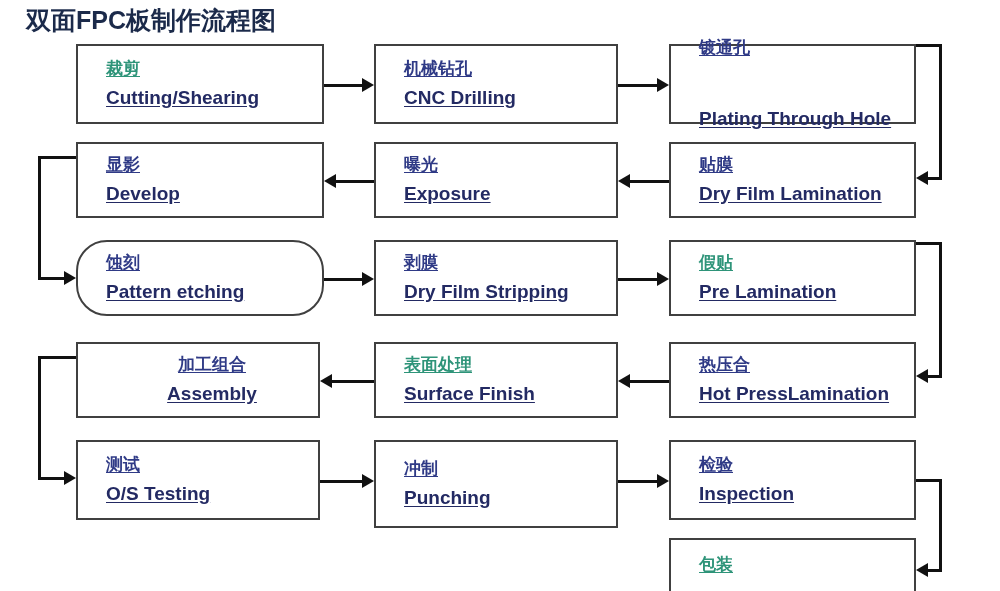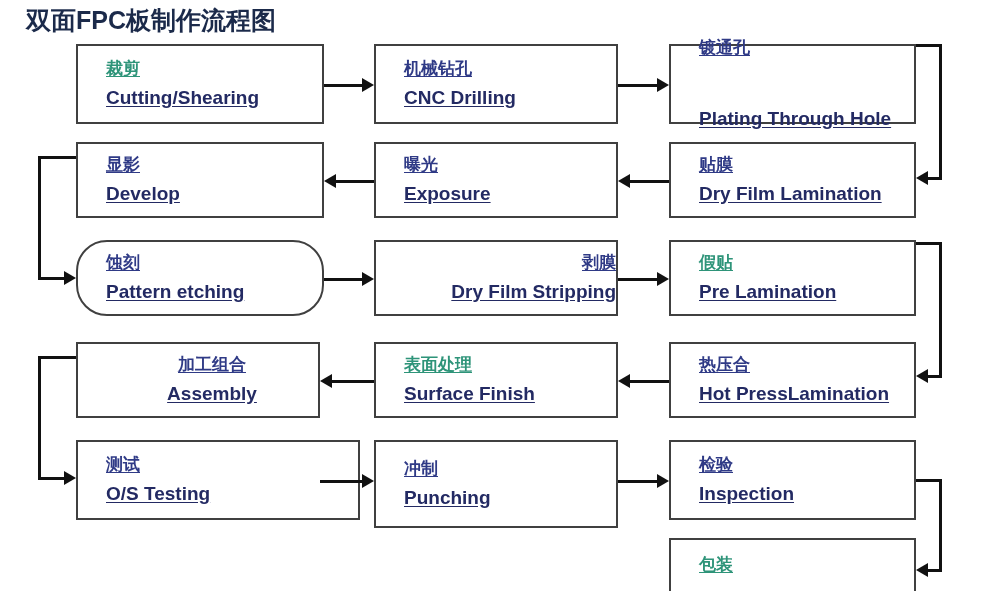--- a/index.html
+++ b/index.html
@@ -116,21 +116,21 @@
   <div class="node" style="left:669px; top:142px; width:247px; height:76px;">
     <div class="cn blue">贴膜</div>
     <div class="en">Dry Film Lamination</div>
   </div>
 
   <div class="node" style="left:76px; top:240px; width:248px; height:76px;border-radius:31px;">
     <div class="cn blue">蚀刻</div>
     <div class="en">Pattern etching</div>
   </div>
 
-  <div class="node" style="left:374px; top:240px; width:244px; height:76px;align-items:flex-end;">
+  <div class="node" style="left:374px; top:240px; width:244px; height:76px;">
     <div class="cn blue">剥膜</div>
     <div class="en">Dry Film Stripping</div>
   </div>
 
   <div class="node" style="left:669px; top:240px; width:247px; height:76px;">
     <div class="cn green">假贴</div>
     <div class="en"> Pre Lamination</div>
   </div>
 
   <div class="node" style="left:76px; top:342px; width:244px; height:76px;text-align:center;">
@@ -141,21 +141,21 @@
   <div class="node" style="left:374px; top:342px; width:244px; height:76px;">
     <div class="cn green">表面处理</div>
     <div class="en">Surface  Finish</div>
   </div>
 
   <div class="node" style="left:669px; top:342px; width:247px; height:76px;">
     <div class="cn blue">热压合</div>
     <div class="en">Hot PressLamination</div>
   </div>
 
-  <div class="node" style="left:76px; top:440px; width:284px; height:80px;">
+  <div class="node" style="left:76px; top:440px; width:244px; height:80px;">
     <div class="cn blue">测试</div>
     <div class="en">O/S Testing</div>
   </div>
 
   <div class="node" style="left:374px; top:440px; width:244px; height:88px;">
     <div class="cn blue">冲制</div>
     <div class="en">Punching</div>
   </div>
 
   <div class="node" style="left:669px; top:440px; width:247px; height:80px;justify-content:center;">

